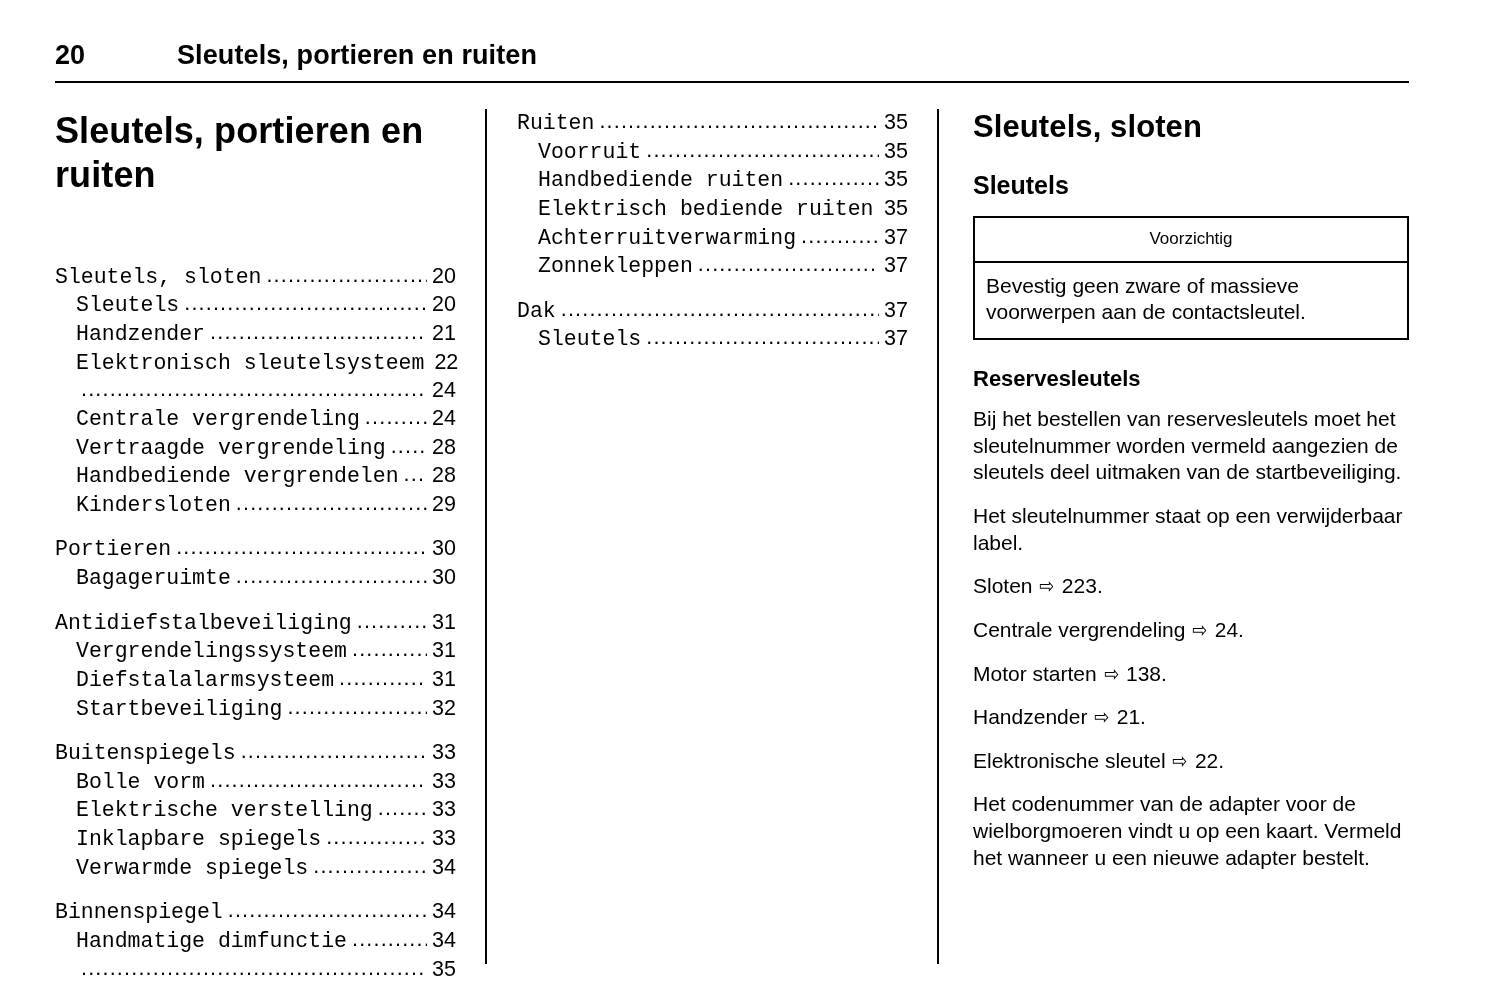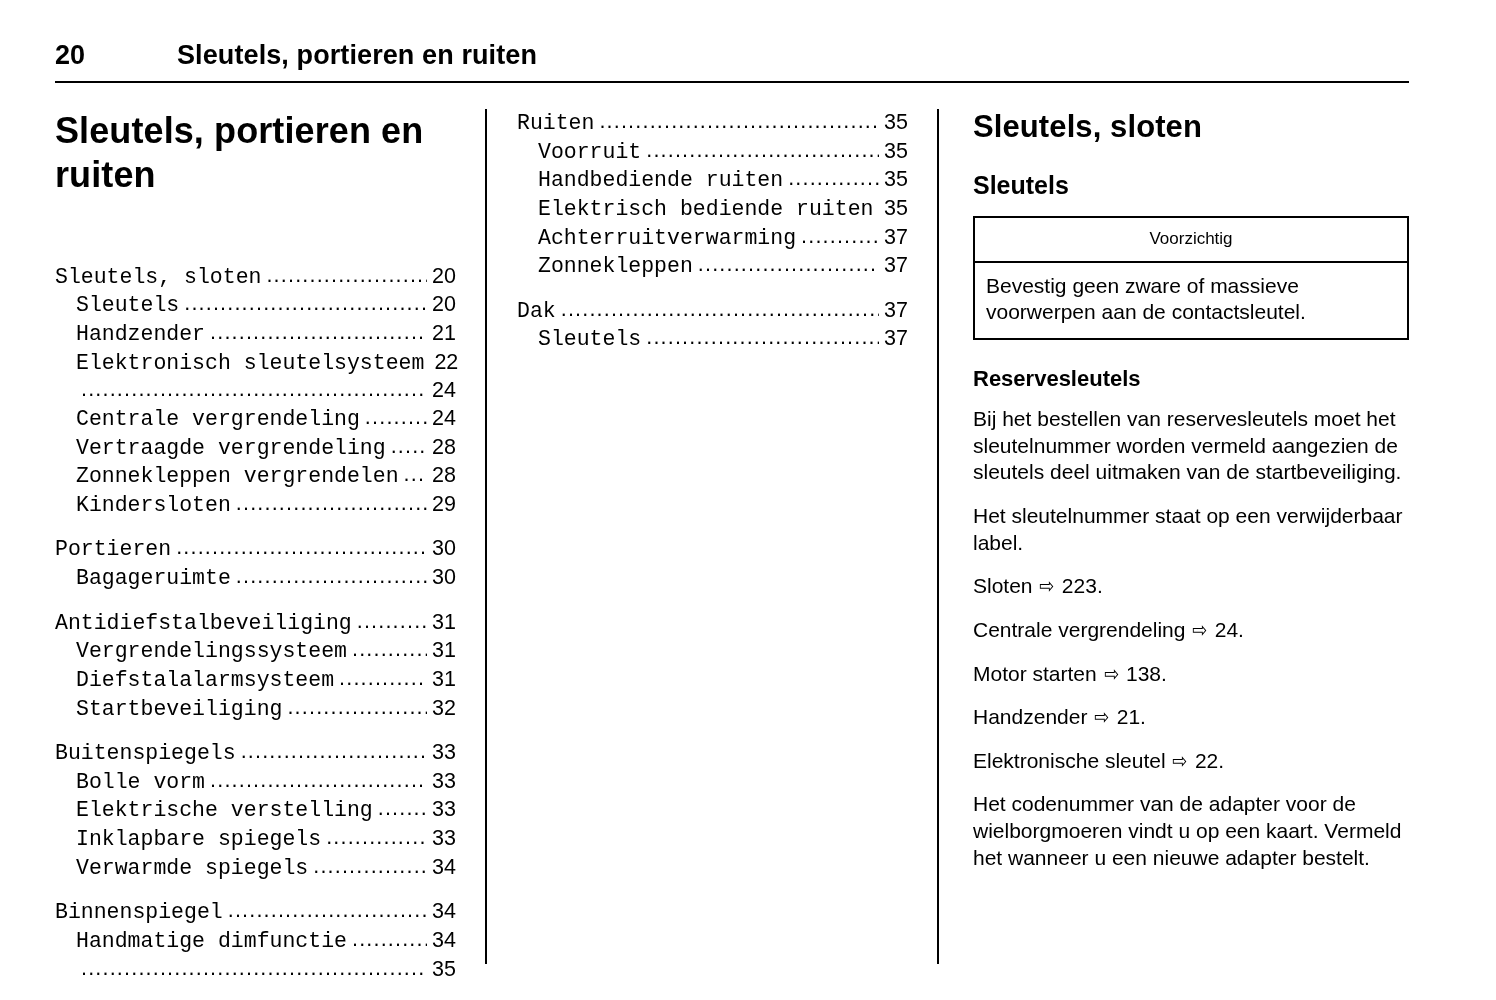--- a/index.html
+++ b/index.html
@@ -176,21 +176,21 @@
             <span class="toc-label">Centrale vergrendeling</span>
             <span class="toc-dots">................................................................................</span>
             <span class="toc-page">24</span>
           </div>
           <div class="toc-entry level2">
             <span class="toc-label">Vertraagde vergrendeling</span>
             <span class="toc-dots">................................................................................</span>
             <span class="toc-page">28</span>
           </div>
           <div class="toc-entry level2">
-            <span class="toc-label">Zonnekleppen vergrendelen</span>
+            <span class="toc-label">Handbediende vergrendelen</span>
             <span class="toc-dots">................................................................................</span>
             <span class="toc-page">28</span>
           </div>
           <div class="toc-entry level2">
             <span class="toc-label">Kindersloten</span>
             <span class="toc-dots">................................................................................</span>
             <span class="toc-page">29</span>
           </div>
           <div class="toc-entry level1">
             <span class="toc-label">Portieren</span>

